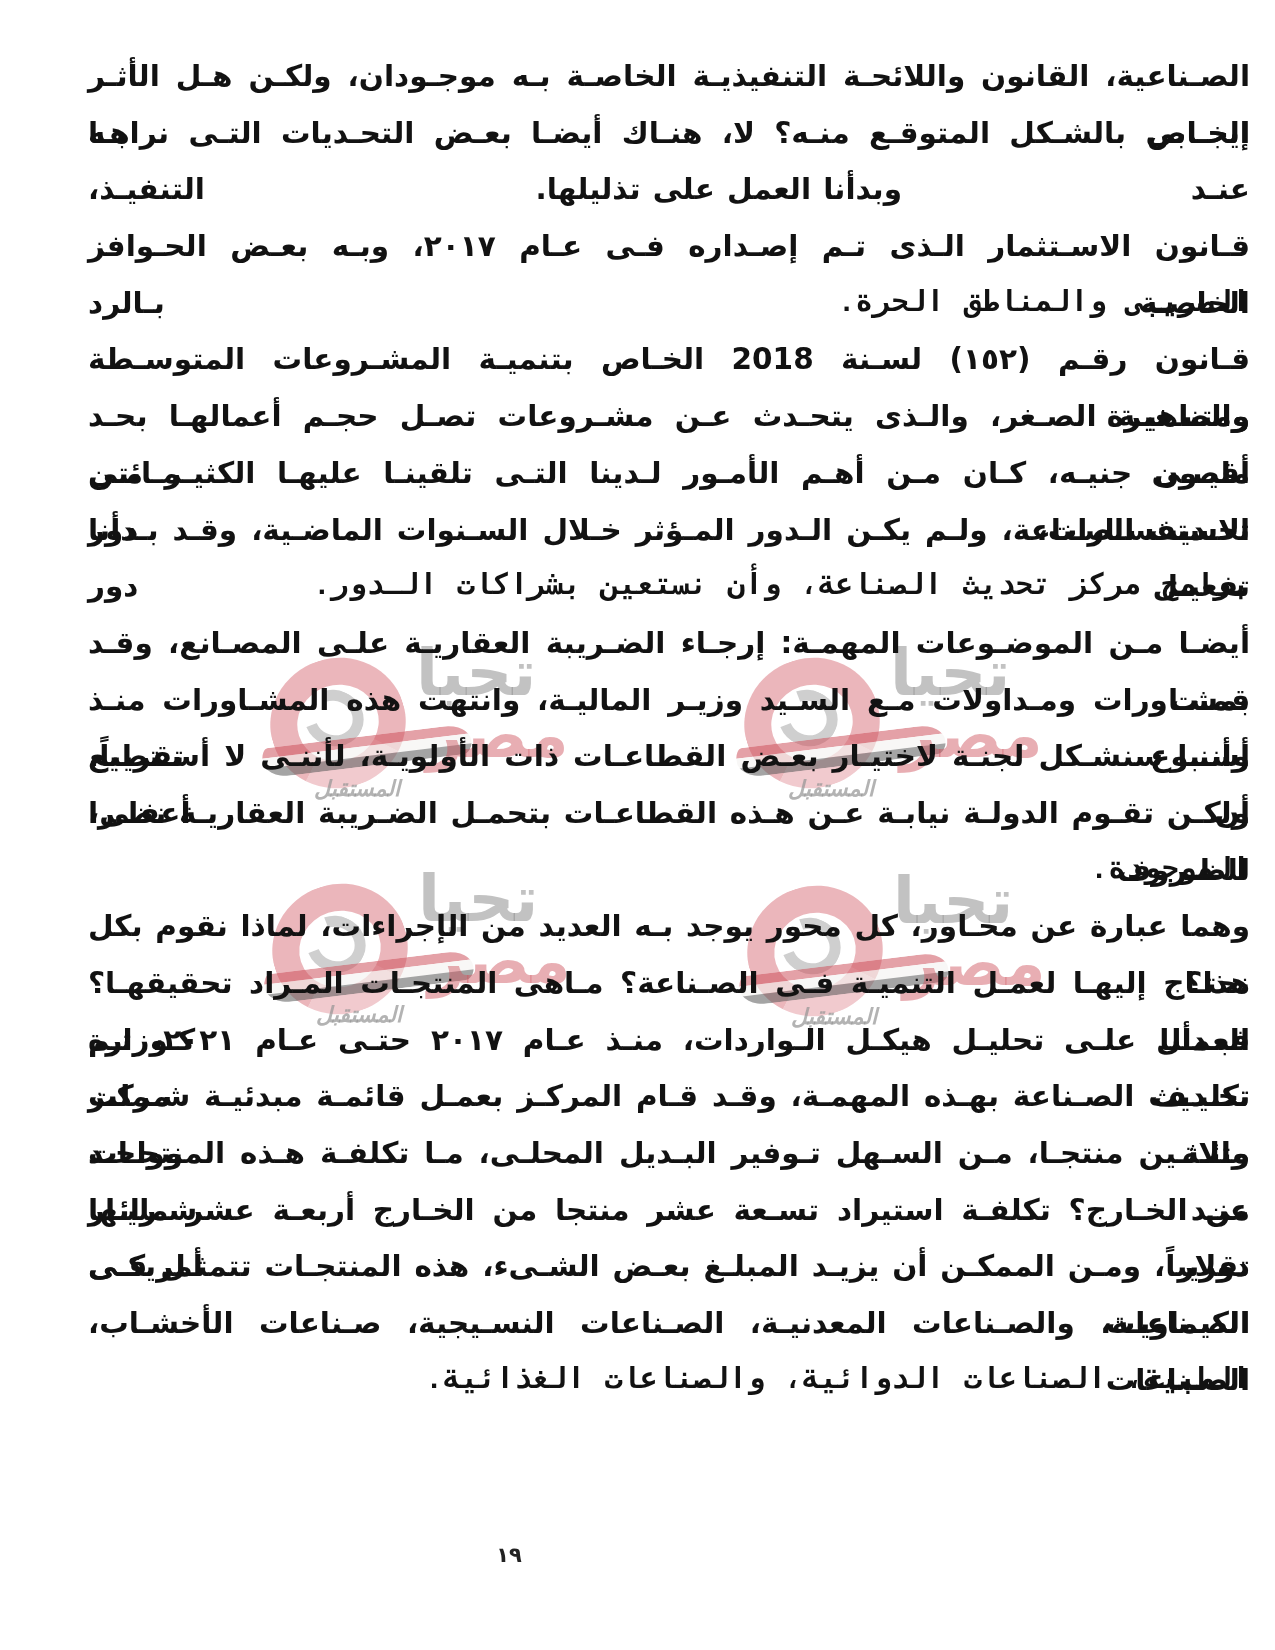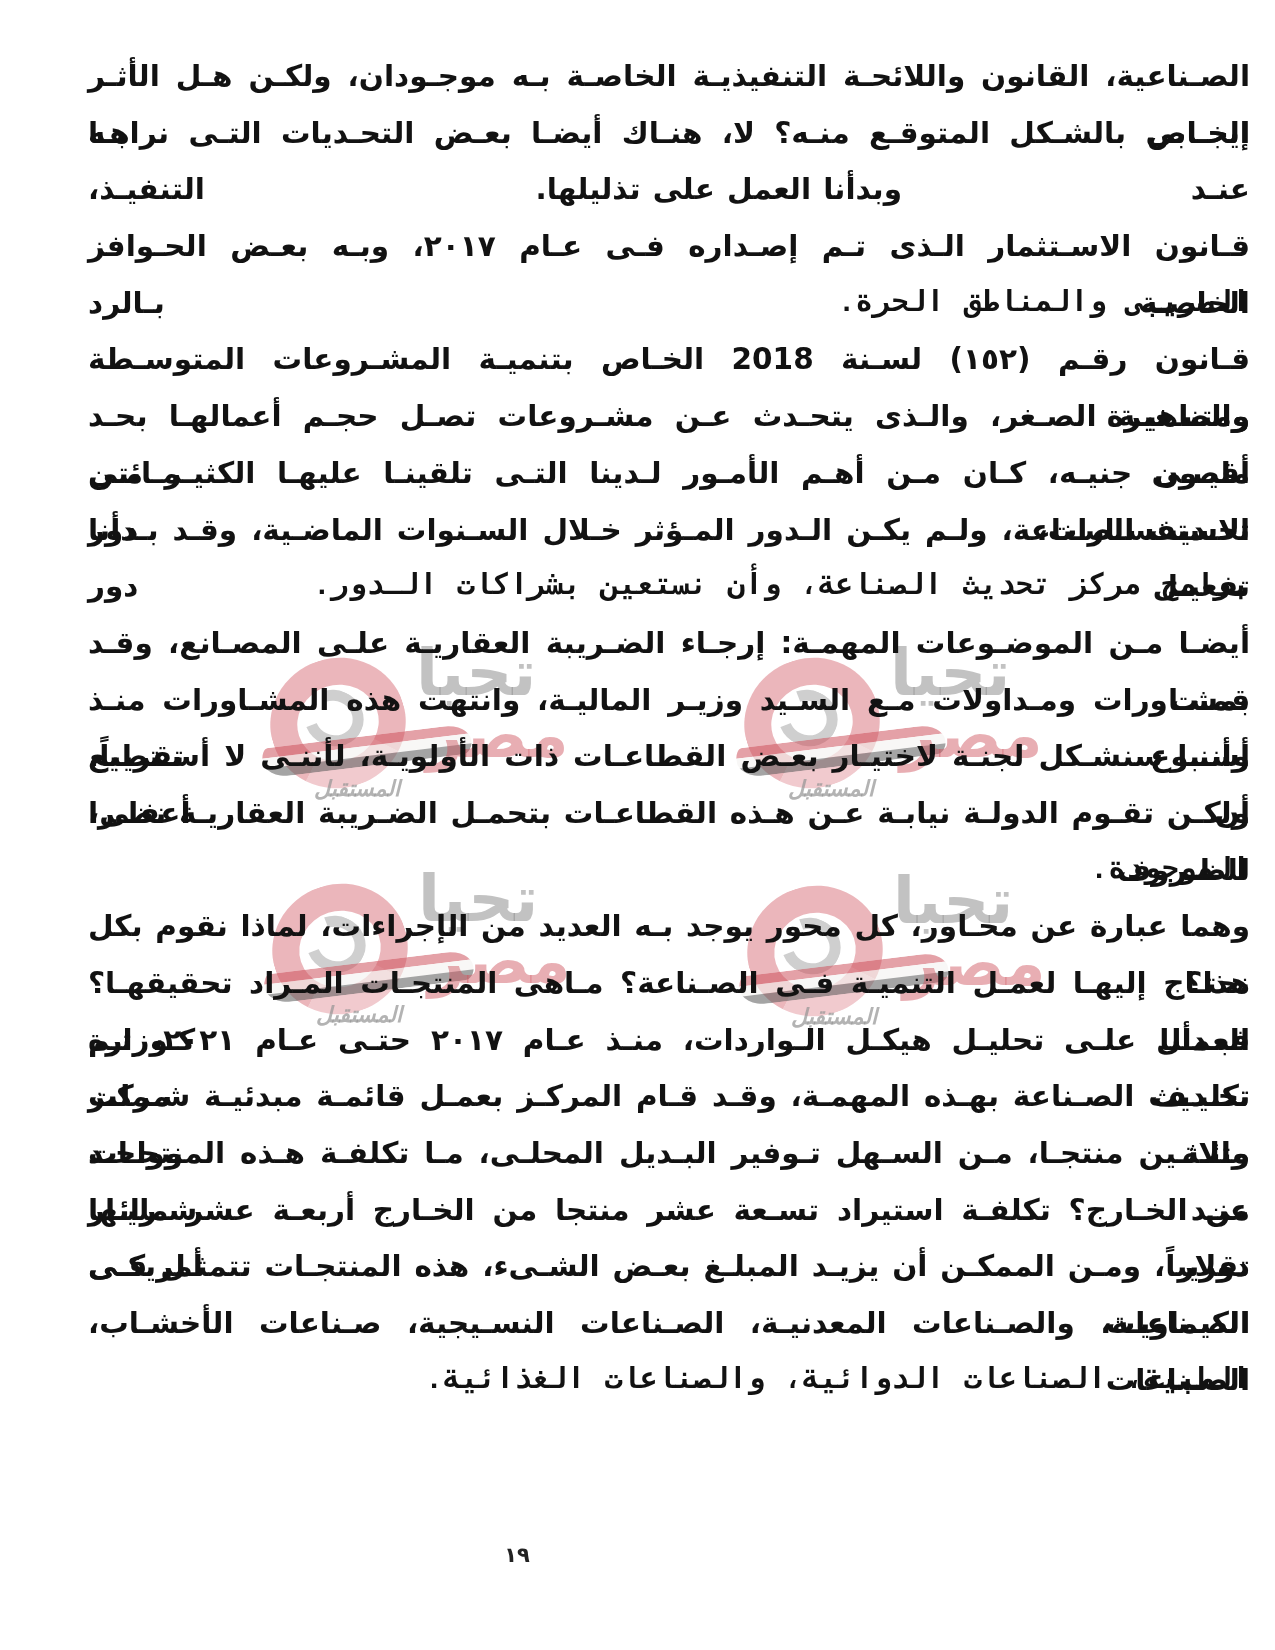--- a/index.html
+++ b/index.html
@@ -53,21 +53,20 @@
     position: absolute;
     top: 1543px;
     left: 0;
     width: 1018px;
     text-align: center;
     font-size: 21px;
     font-weight: bold;
     color: #222;
     z-index: 2;
     direction: rtl;
-    margin-left: 8px;
   }
 
   
   .watermark-layer {
     position: absolute;
     inset: 0;
     z-index: 1;
   }
   .wm {
     position: absolute;

